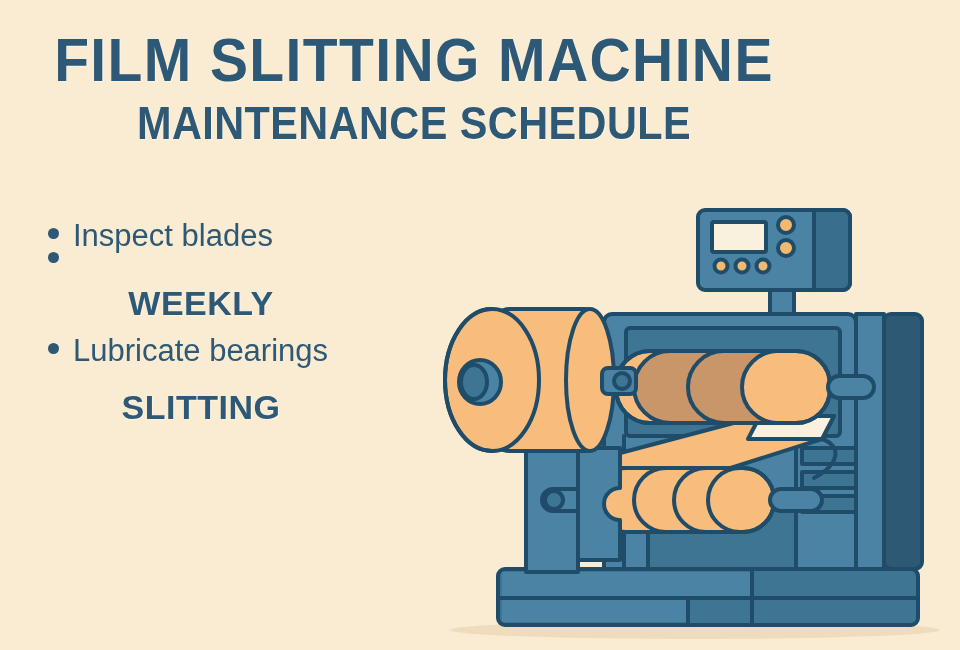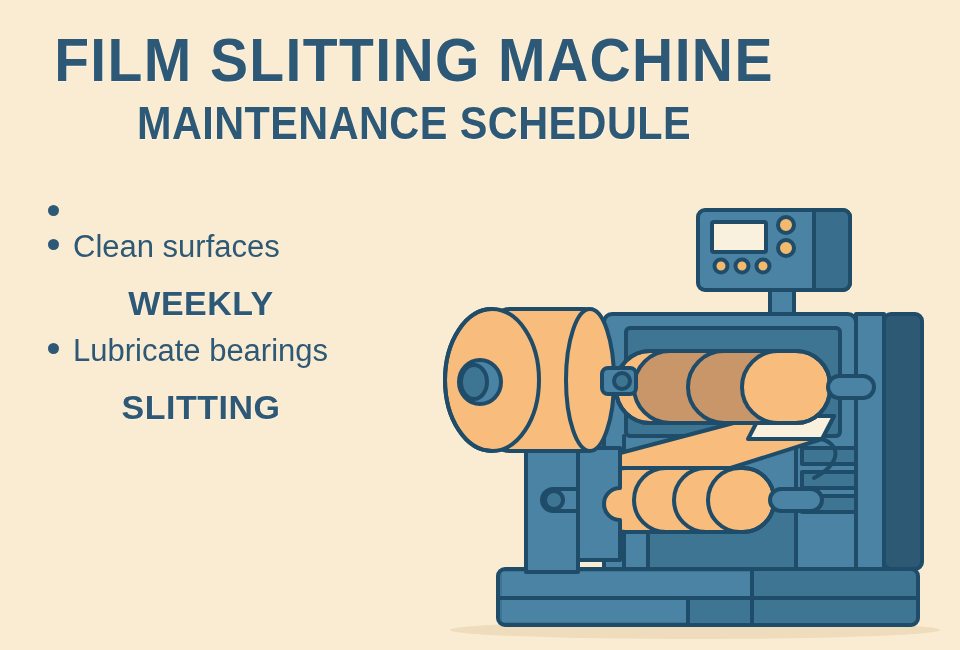--- a/index.html
+++ b/index.html
@@ -111,24 +111,24 @@
     <div class="title-main">FILM SLITTING MACHINE</div>
     <div class="title-sub">MAINTENANCE SCHEDULE</div>
   </div>
 
   <div id="schedule">
 
     <div class="sched-group">
       <ul class="sched-list">
         <li class="sched-item">
           <span class="bullet"></span>
+          <span>Inspect blades</span>
         </li>
         <li class="sched-item">
           <span class="bullet"></span>
-          <span>Clean surfaces</span>
         </li>
       </ul>
     </div>
 
     <div class="sched-group" style="margin-top:14px;">
       <div class="sched-heading">WEEKLY</div>
       <ul class="sched-list">
         <li class="sched-item">
           <span class="bullet"></span>
           <span>Lubricate bearings</span>

